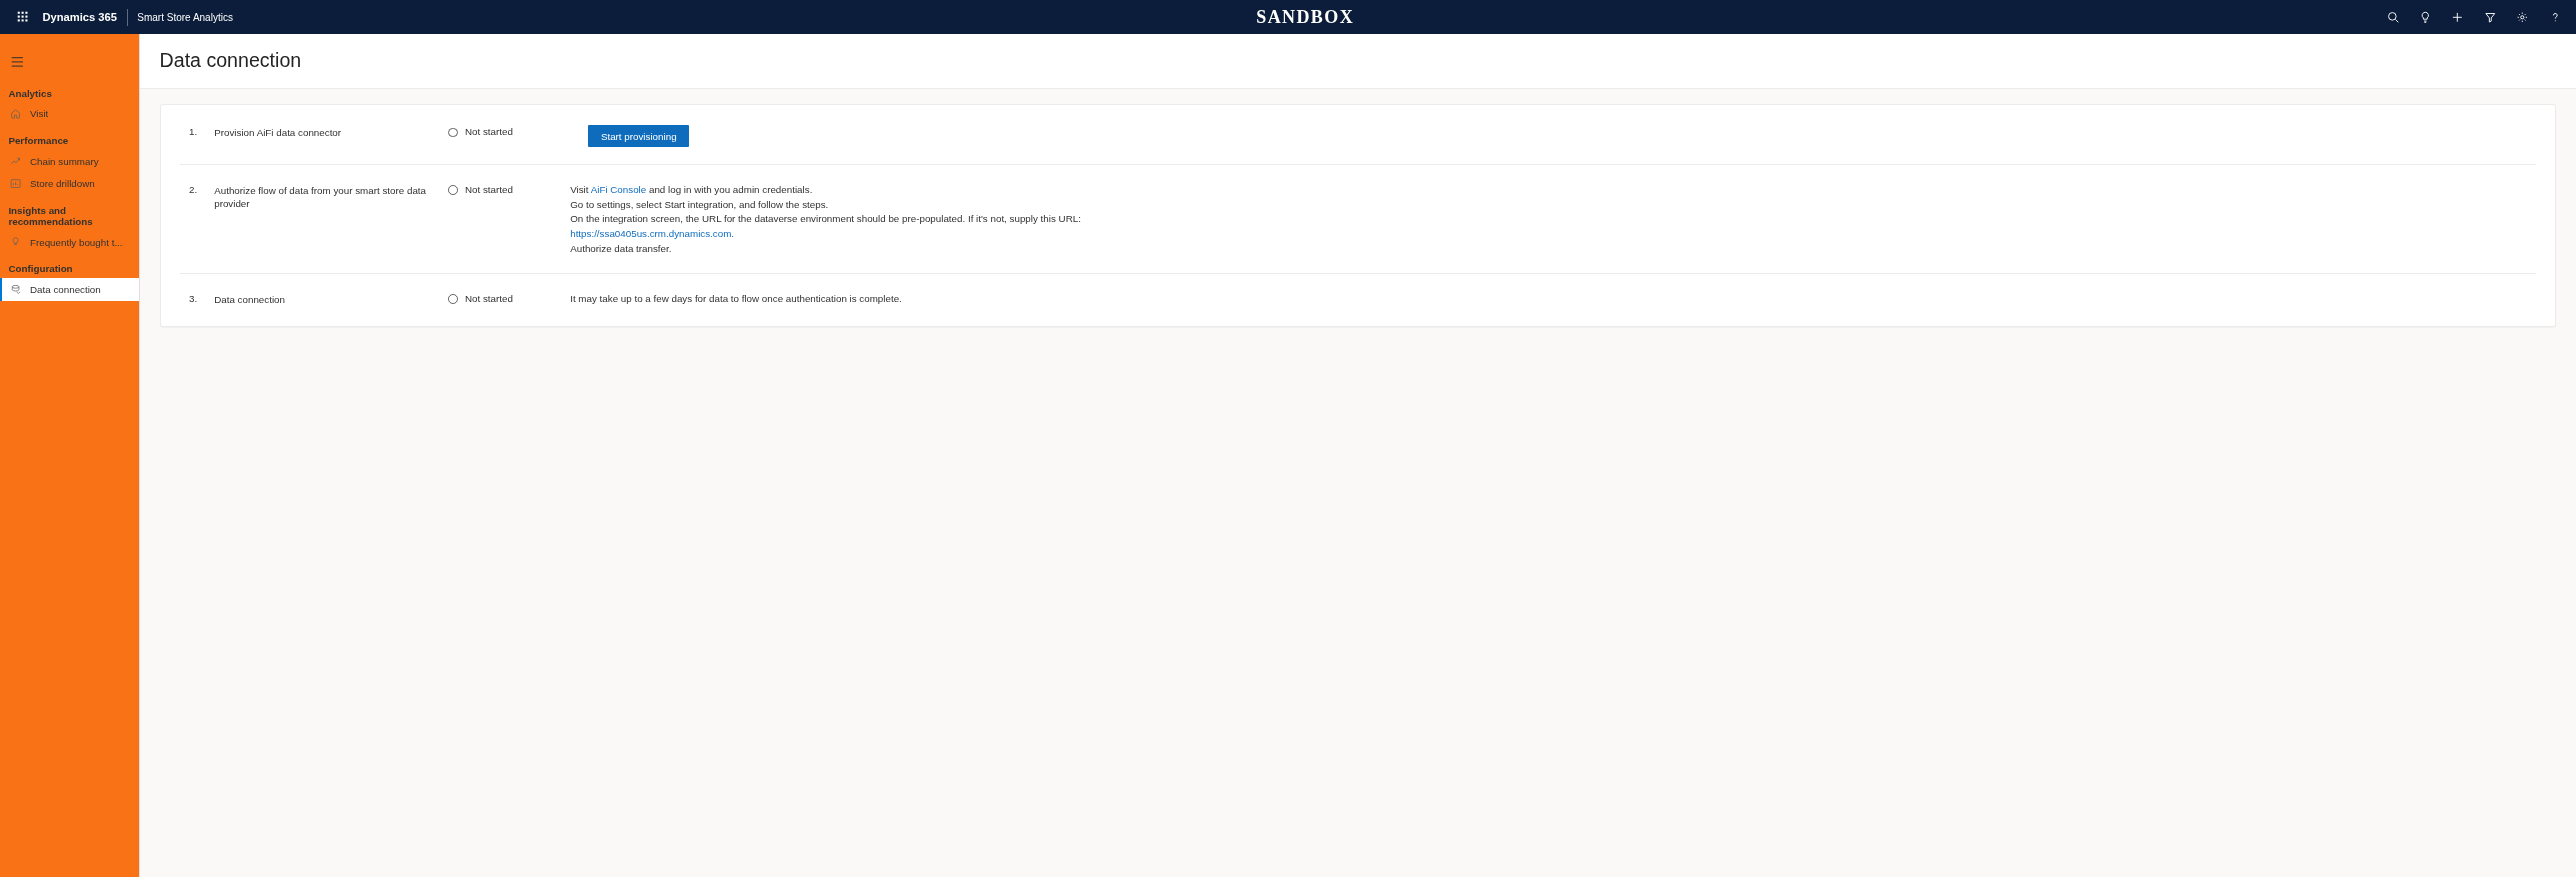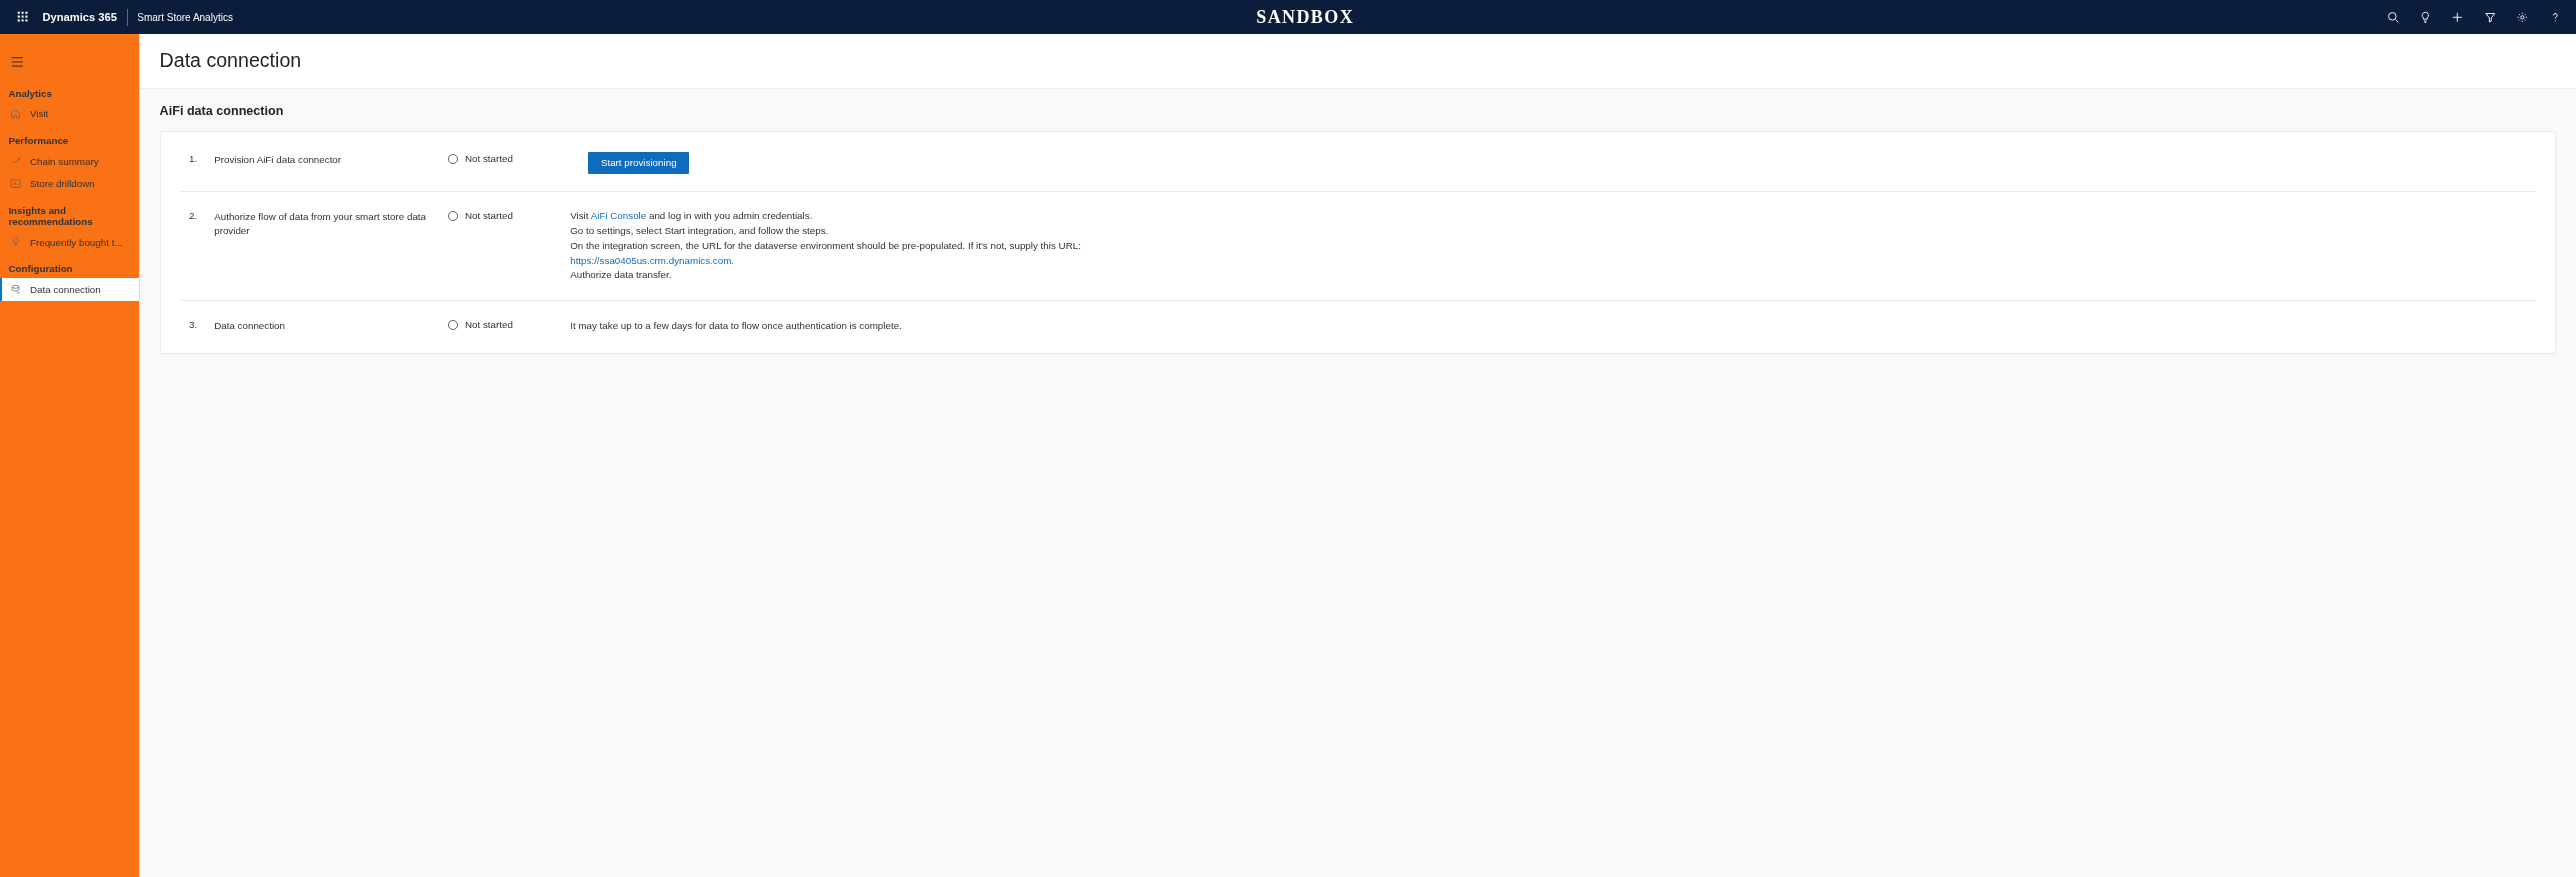--- a/index.html
+++ b/index.html
@@ -168,21 +168,20 @@
       <span>Data connection</span>
     </div>
   </nav>
 
   <main class="main">
     <div class="page-header">
       <h1 class="page-title">Data connection</h1>
     </div>
 
     <div class="section">
-      <div class="section-title">AiFi data connection</div>
 
       <div class="card">
 
         <div class="step">
           <div class="step-num">1.</div>
           <div class="step-title">Provision AiFi data connector</div>
           <div class="step-status">
             <span class="status-circle"></span>
             <span>Not started</span>
           </div>

